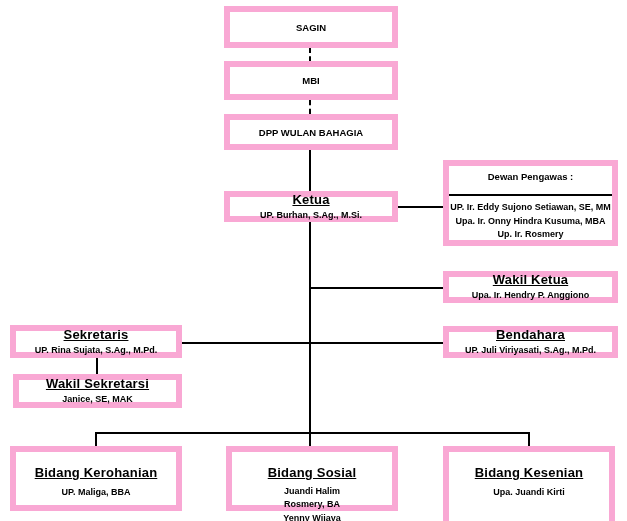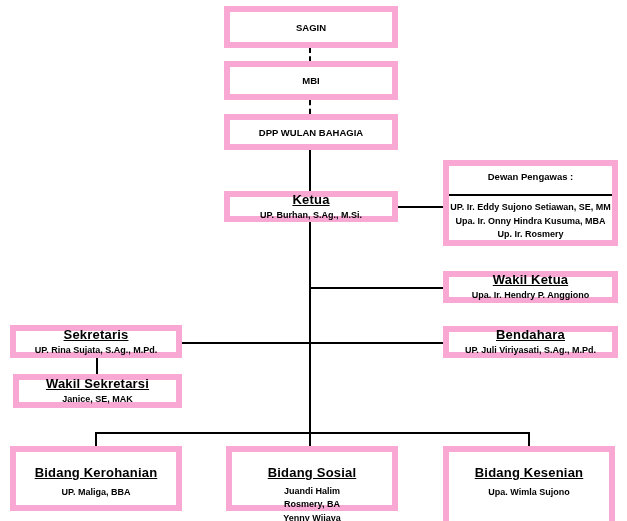--- a/index.html
+++ b/index.html
@@ -172,16 +172,16 @@
 
   <div class="node topalign" style="left:226px; top:446px; width:172px; height:65px;">
     <div class="title ul">Bidang Sosial</div>
     <div class="sub" style="margin-top:3px;">Juandi Halim</div>
     <div class="sub">Rosmery, BA</div>
     <div class="sub">Yenny Wijaya</div>
   </div>
 
   <div class="node topalign" style="left:443px; top:446px; width:172px; height:84px;">
     <div class="title ul">Bidang Kesenian</div>
-    <div class="sub" style="margin-top:4px;">Upa. Wimla Sujono</div>
+    <div class="sub" style="margin-top:4px;">Upa. Juandi Kirti</div>
   </div>
 
 </div>
 
 </body></html>

